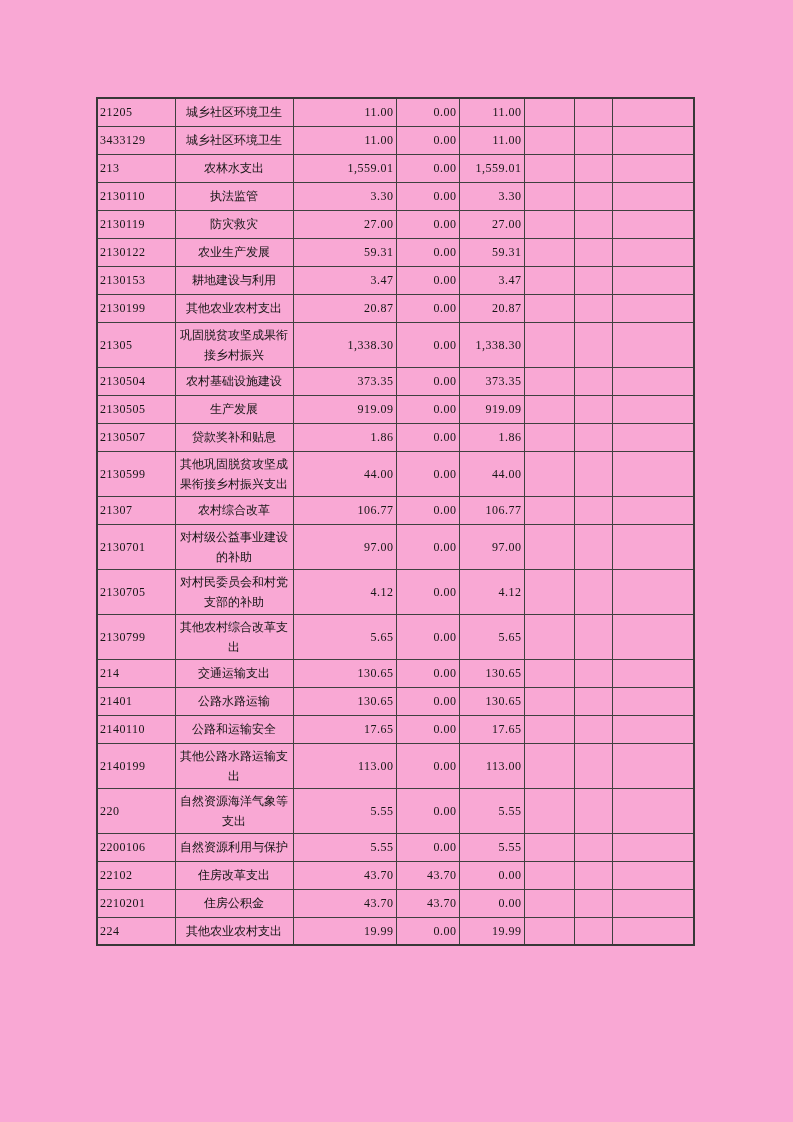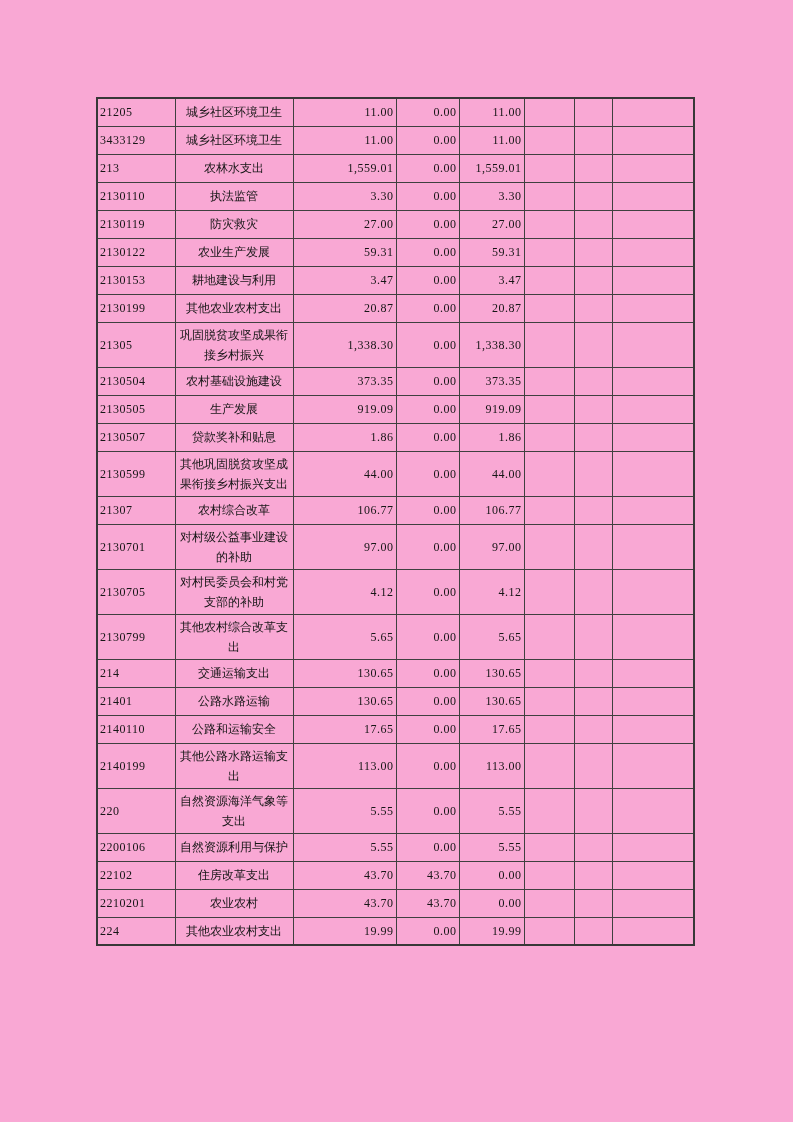--- a/index.html
+++ b/index.html
@@ -300,21 +300,21 @@
           <td class="col-name">住房改革支出</td>
           <td class="col-amount">43.70</td>
           <td class="col-amount">43.70</td>
           <td class="col-amount">0.00</td>
           <td class="col-blank"></td>
           <td class="col-blank"></td>
           <td class="col-blank"></td>
         </tr>
         <tr>
           <td class="col-code">2210201</td>
-          <td class="col-name">农业农村</td>
+          <td class="col-name">住房公积金</td>
           <td class="col-amount">43.70</td>
           <td class="col-amount">43.70</td>
           <td class="col-amount">0.00</td>
           <td class="col-blank"></td>
           <td class="col-blank"></td>
           <td class="col-blank"></td>
         </tr>
         <tr>
           <td class="col-code">224</td>
           <td class="col-name">其他农业农村支出</td>

